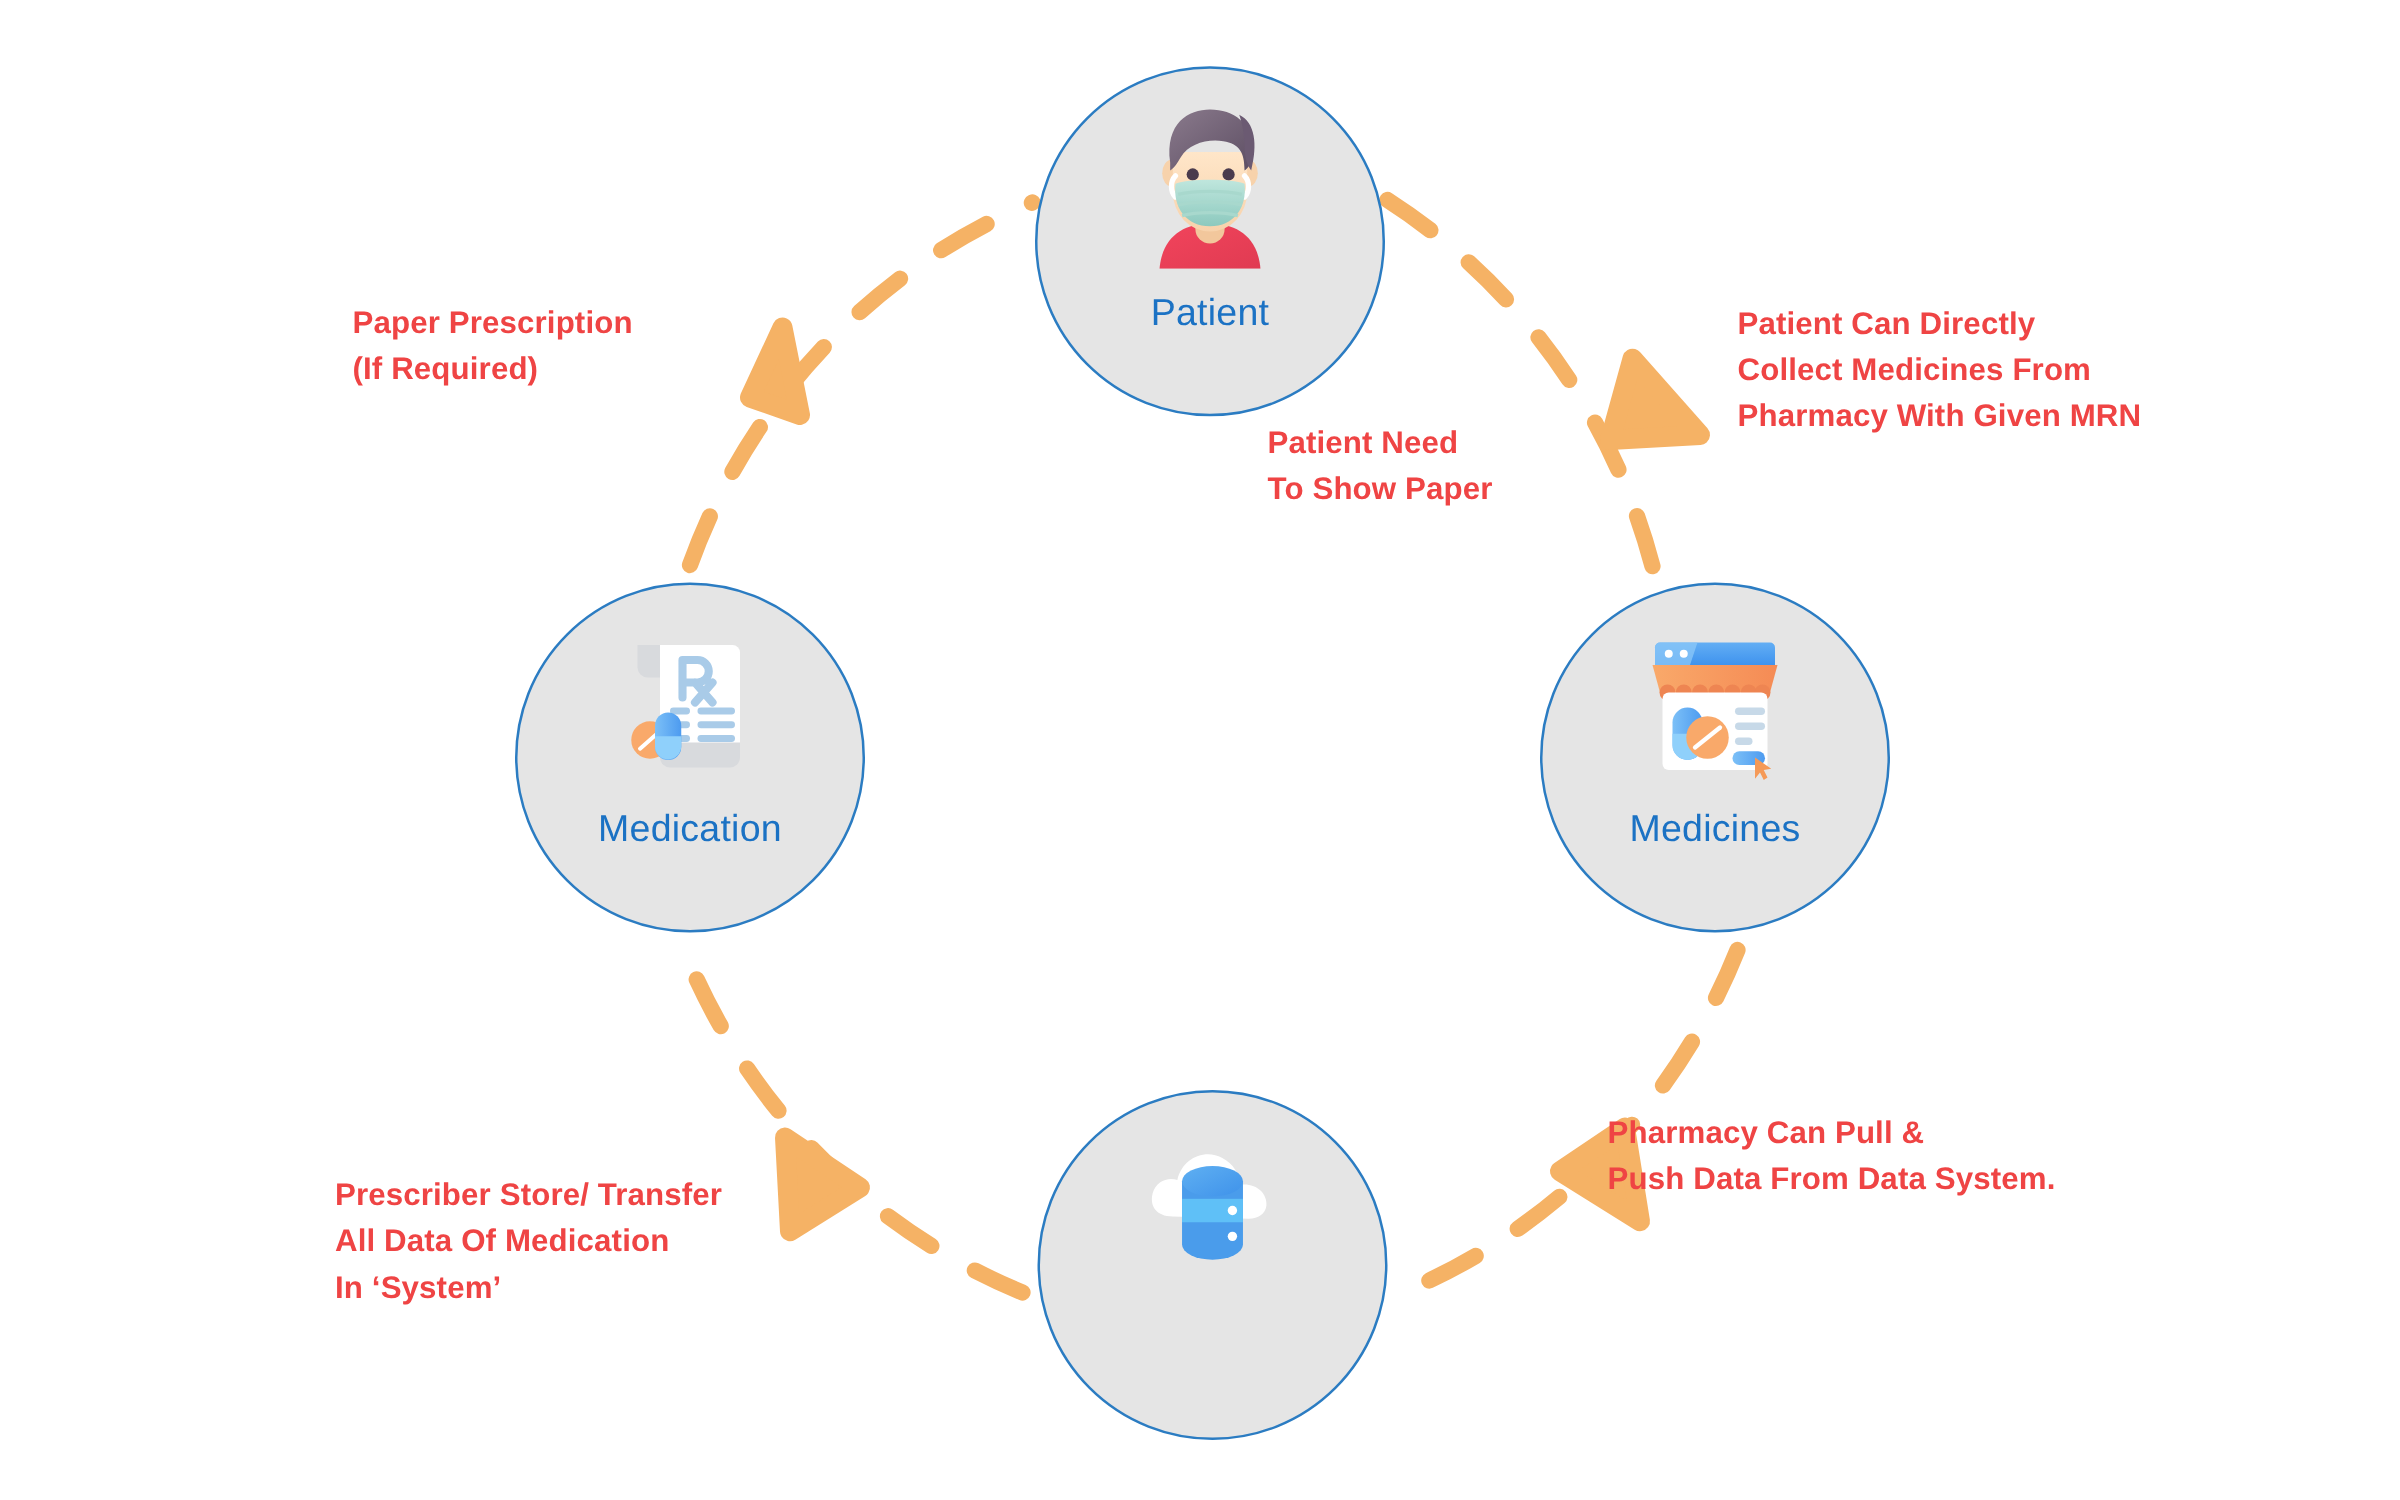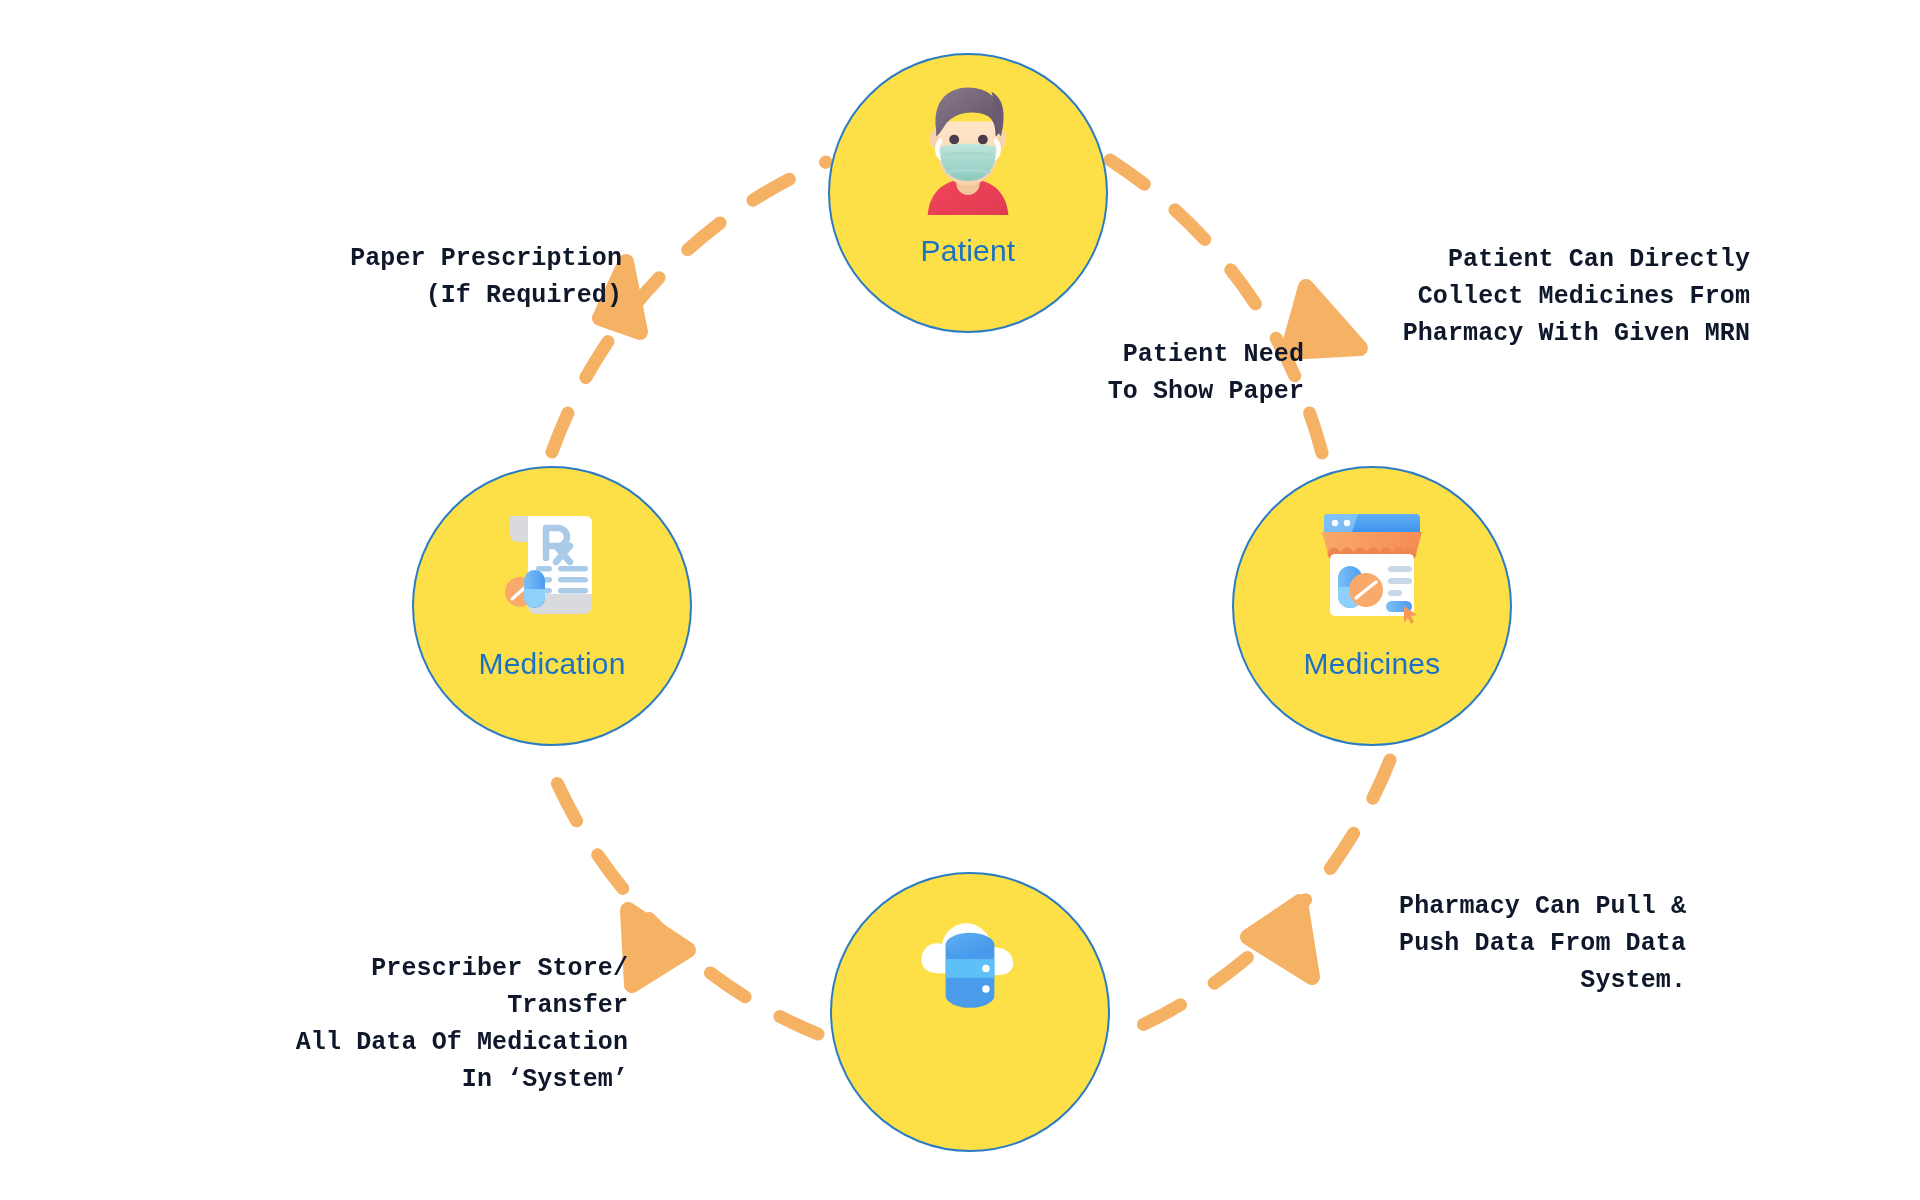--- a/index.html
+++ b/index.html
@@ -21,21 +21,21 @@
   }
   #arrows {
     position: absolute;
     left: 0; top: 0;
     width: 1920px;
     height: 1200px;
   }
   .node {
     position: absolute;
     border-radius: 50%;
-    background: #fde047;
+    background: #e5e5e5;
     border: 2px solid #2b7cc2;
     box-sizing: border-box;
     display: flex;
     flex-direction: column;
     align-items: center;
     justify-content: flex-start;
   }
   .node-icon {
     margin-top: 34px;
     width: 128px;
@@ -57,33 +57,32 @@
   #node-storage   { left: 830px;  top: 872px; width: 280px; height: 280px; }
   #node-prescriber{ left: 412px;  top: 466px; width: 280px; height: 280px; }
 
   #node-storage .node-icon { margin-top: 26px; width: 120px; height: 120px; }
   #node-storage .node-label { margin-top: 8px; }
   #node-patient .node-icon { margin-top: 24px; width: 136px; height: 136px; }
   #node-patient .node-label { margin-top: 16px; }
 
   .edge-label {
     position: absolute;
-    color: #0f172a;
+    color: #ef4444;
     font-size: 25px;
     font-weight: bold;
     line-height: 1.48;
-    text-align: right;
+    text-align: left;
     white-space: pre-line;
     letter-spacing: 0.1px;
-    font-family: Liberation Mono, monospace;
   }
   #label-paper-prescription { left: 282px;  top: 240px; width: 340px; }
   #label-directly-collect   { left: 1390px; top: 241px; width: 360px; }
   #label-show-paper         { left: 1014px; top: 336px; width: 290px; }
-  #label-prescriber-store   { left: 268px;  top: 938px; width: 360px; margin-top: 12px; }
+  #label-prescriber-store   { left: 268px;  top: 938px; width: 360px; }
   #label-pharmacy-pull      { left: 1286px; top: 888px; width: 400px; }
 </style>
 </head>
 <body>
 
 <div id="stage">
 
   <svg id="arrows" viewBox="0 0 1920 1200" xmlns="http://www.w3.org/2000/svg">
     <defs></defs>
 

